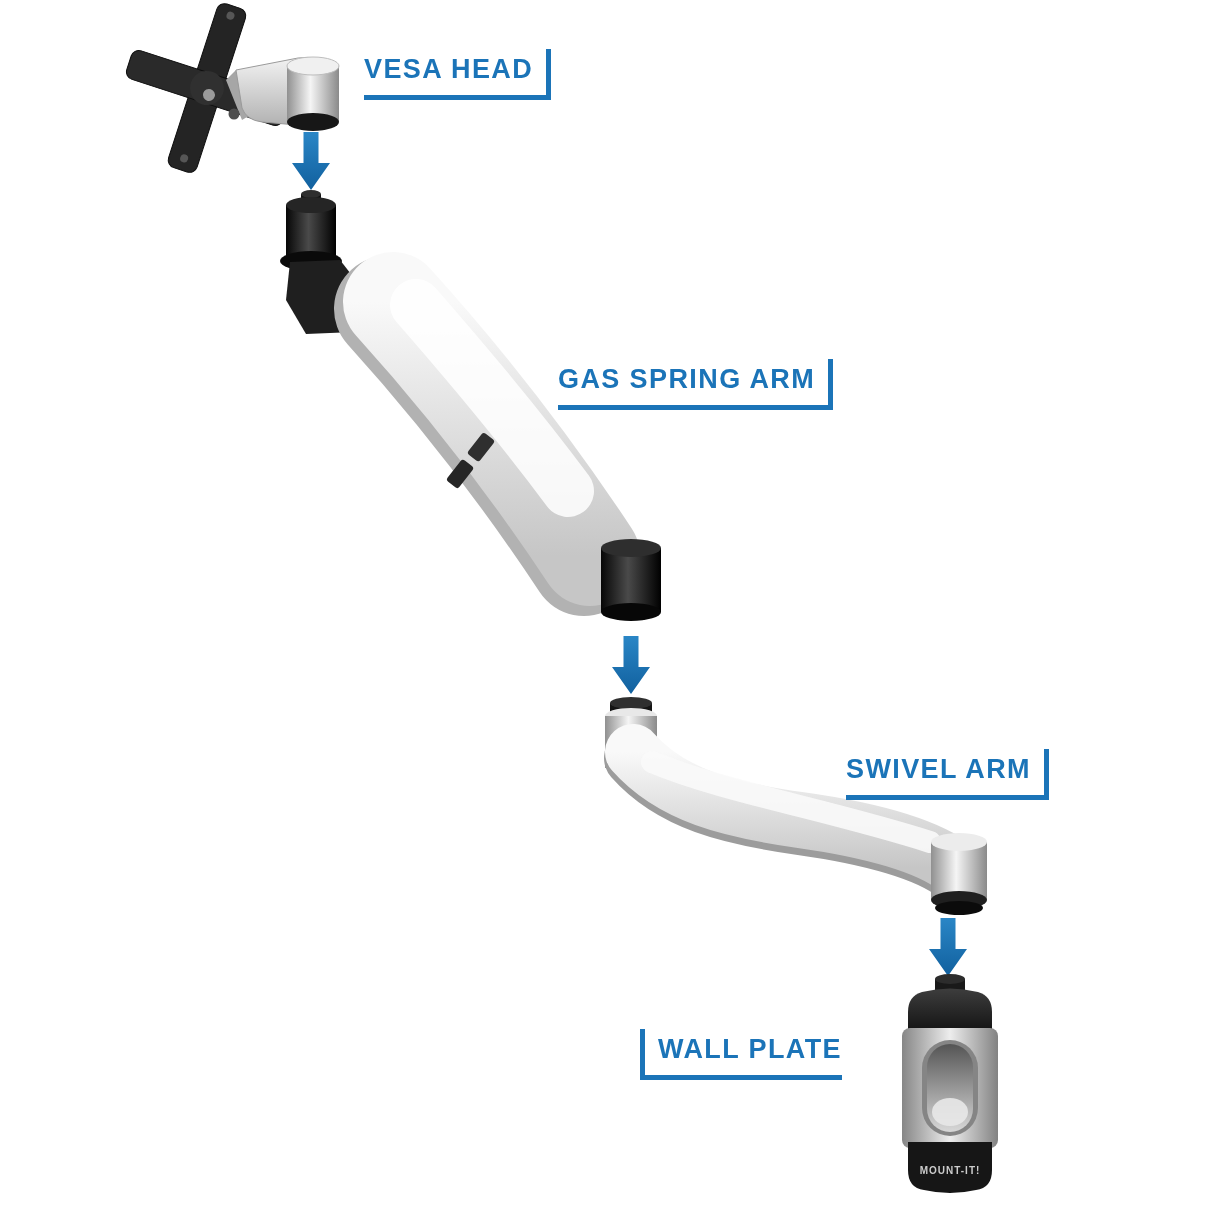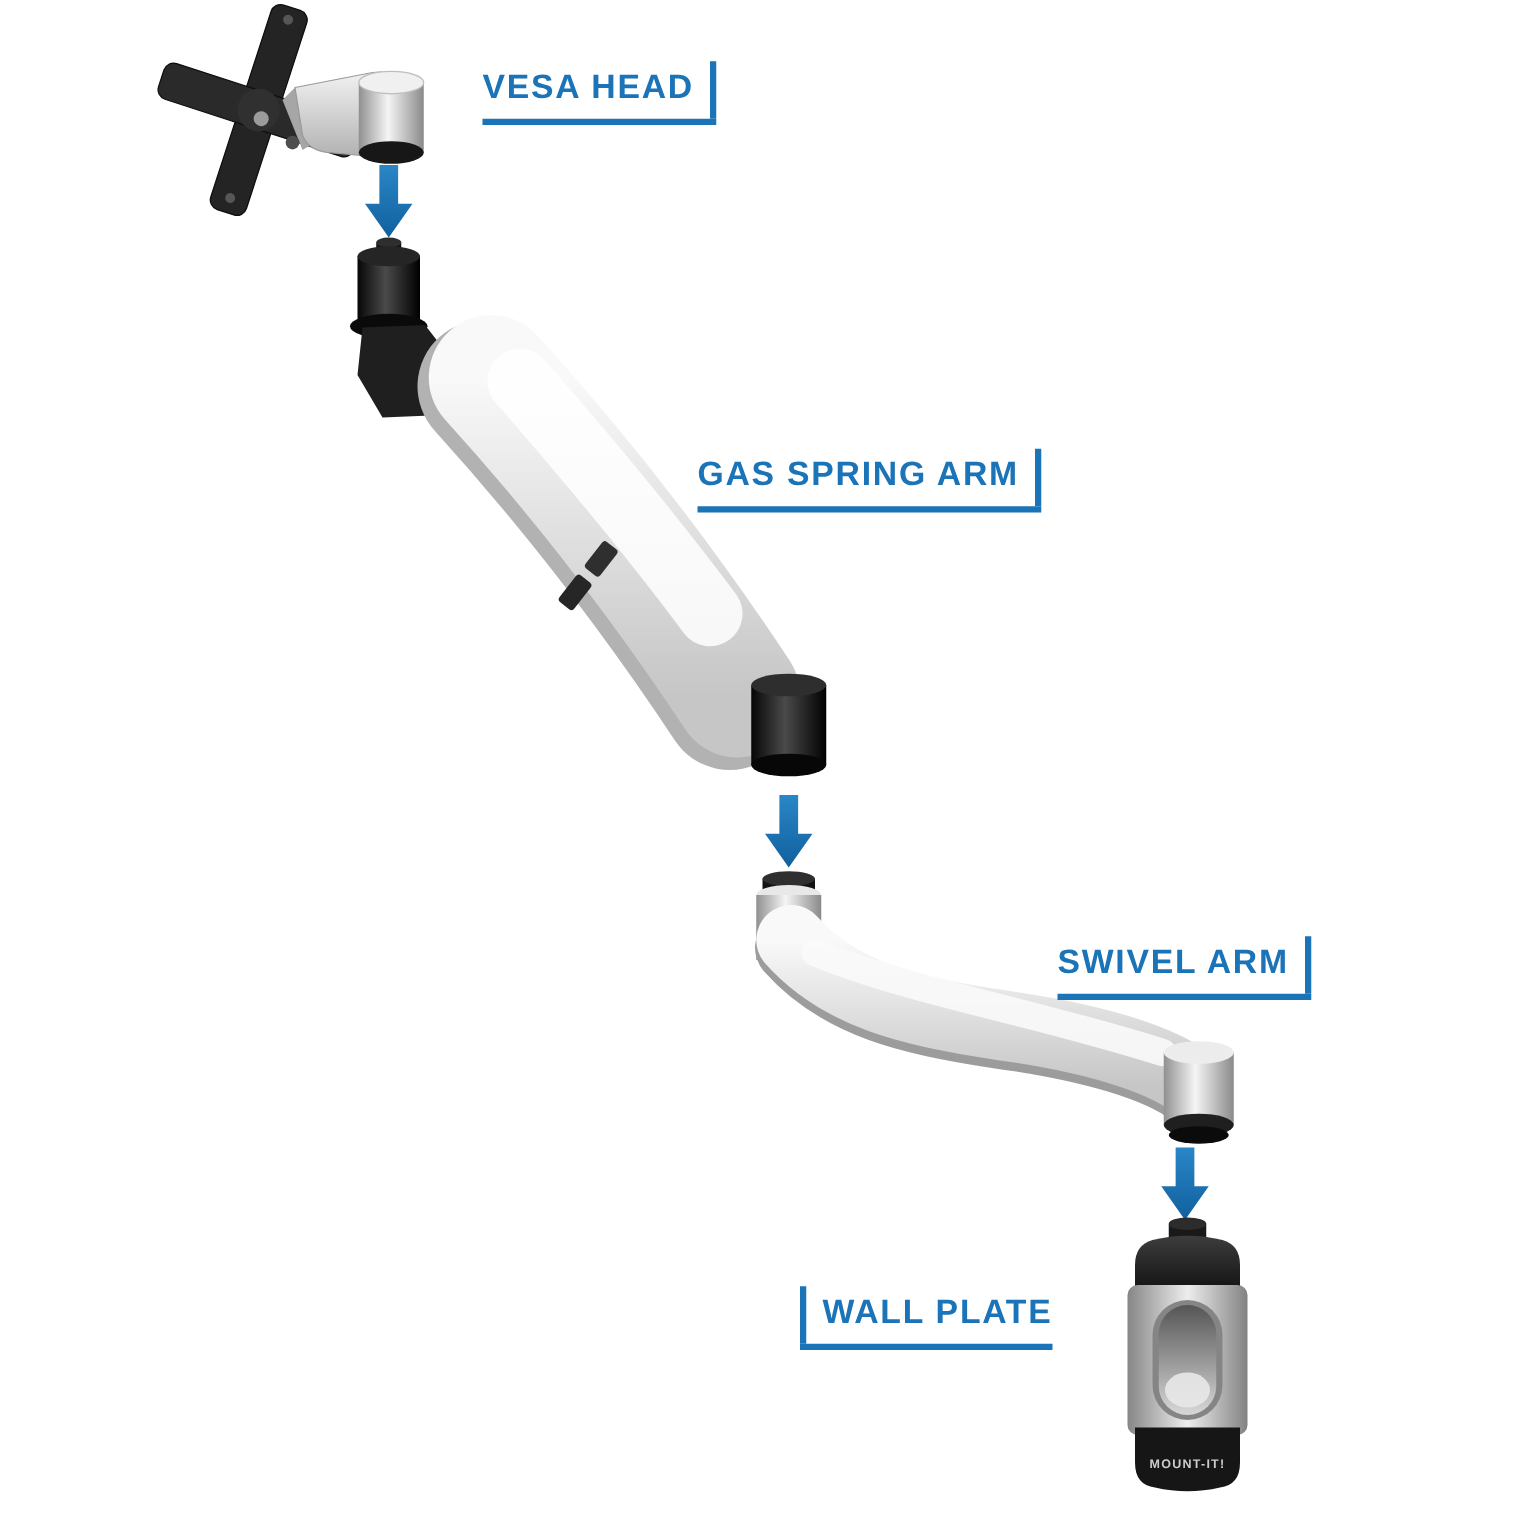--- a/index.html
+++ b/index.html
@@ -152,21 +152,21 @@
       <path d="M 922,992 Q 950,985 978,992 Q 992,996 992,1012 L 992,1036 L 908,1036 L 908,1012 Q 908,996 922,992 Z" fill="url(#gDarkV)"></path>
       <rect x="902" y="1028" width="96" height="120" rx="8" fill="url(#gPlate)"></rect>
       <rect x="922" y="1040" width="56" height="96" rx="28" fill="#858585"></rect>
       <rect x="927" y="1044" width="46" height="88" rx="23" fill="url(#gRecess)"></rect>
       <ellipse cx="950" cy="1112" rx="18" ry="14" fill="#e8e8e8" opacity="0.9"></ellipse>
       <path d="M 908,1142 L 992,1142 L 992,1170 Q 992,1188 976,1190 Q 950,1196 924,1190 Q 908,1188 908,1170 Z" fill="#161616"></path>
       <text x="950" y="1174" text-anchor="middle" font-family="Liberation Sans, sans-serif" font-size="10" font-weight="bold" letter-spacing="1" fill="#cccccc">MOUNT-IT!</text>
     </g>
   </svg>
 
-  <div class="part-label bar-right" style="left:386px; top:56px;text-align:right;">
+  <div class="part-label bar-right" style="left:364px; top:56px;text-align:right;">
     <span>VESA HEAD</span>
     <span class="vbar"></span>
   </div>
 
   <div class="part-label bar-right" style="left:558px; top:366px;">
     <span>GAS SPRING ARM</span>
     <span class="vbar"></span>
   </div>
 
   <div class="part-label bar-right" style="left:846px; top:756px;">

